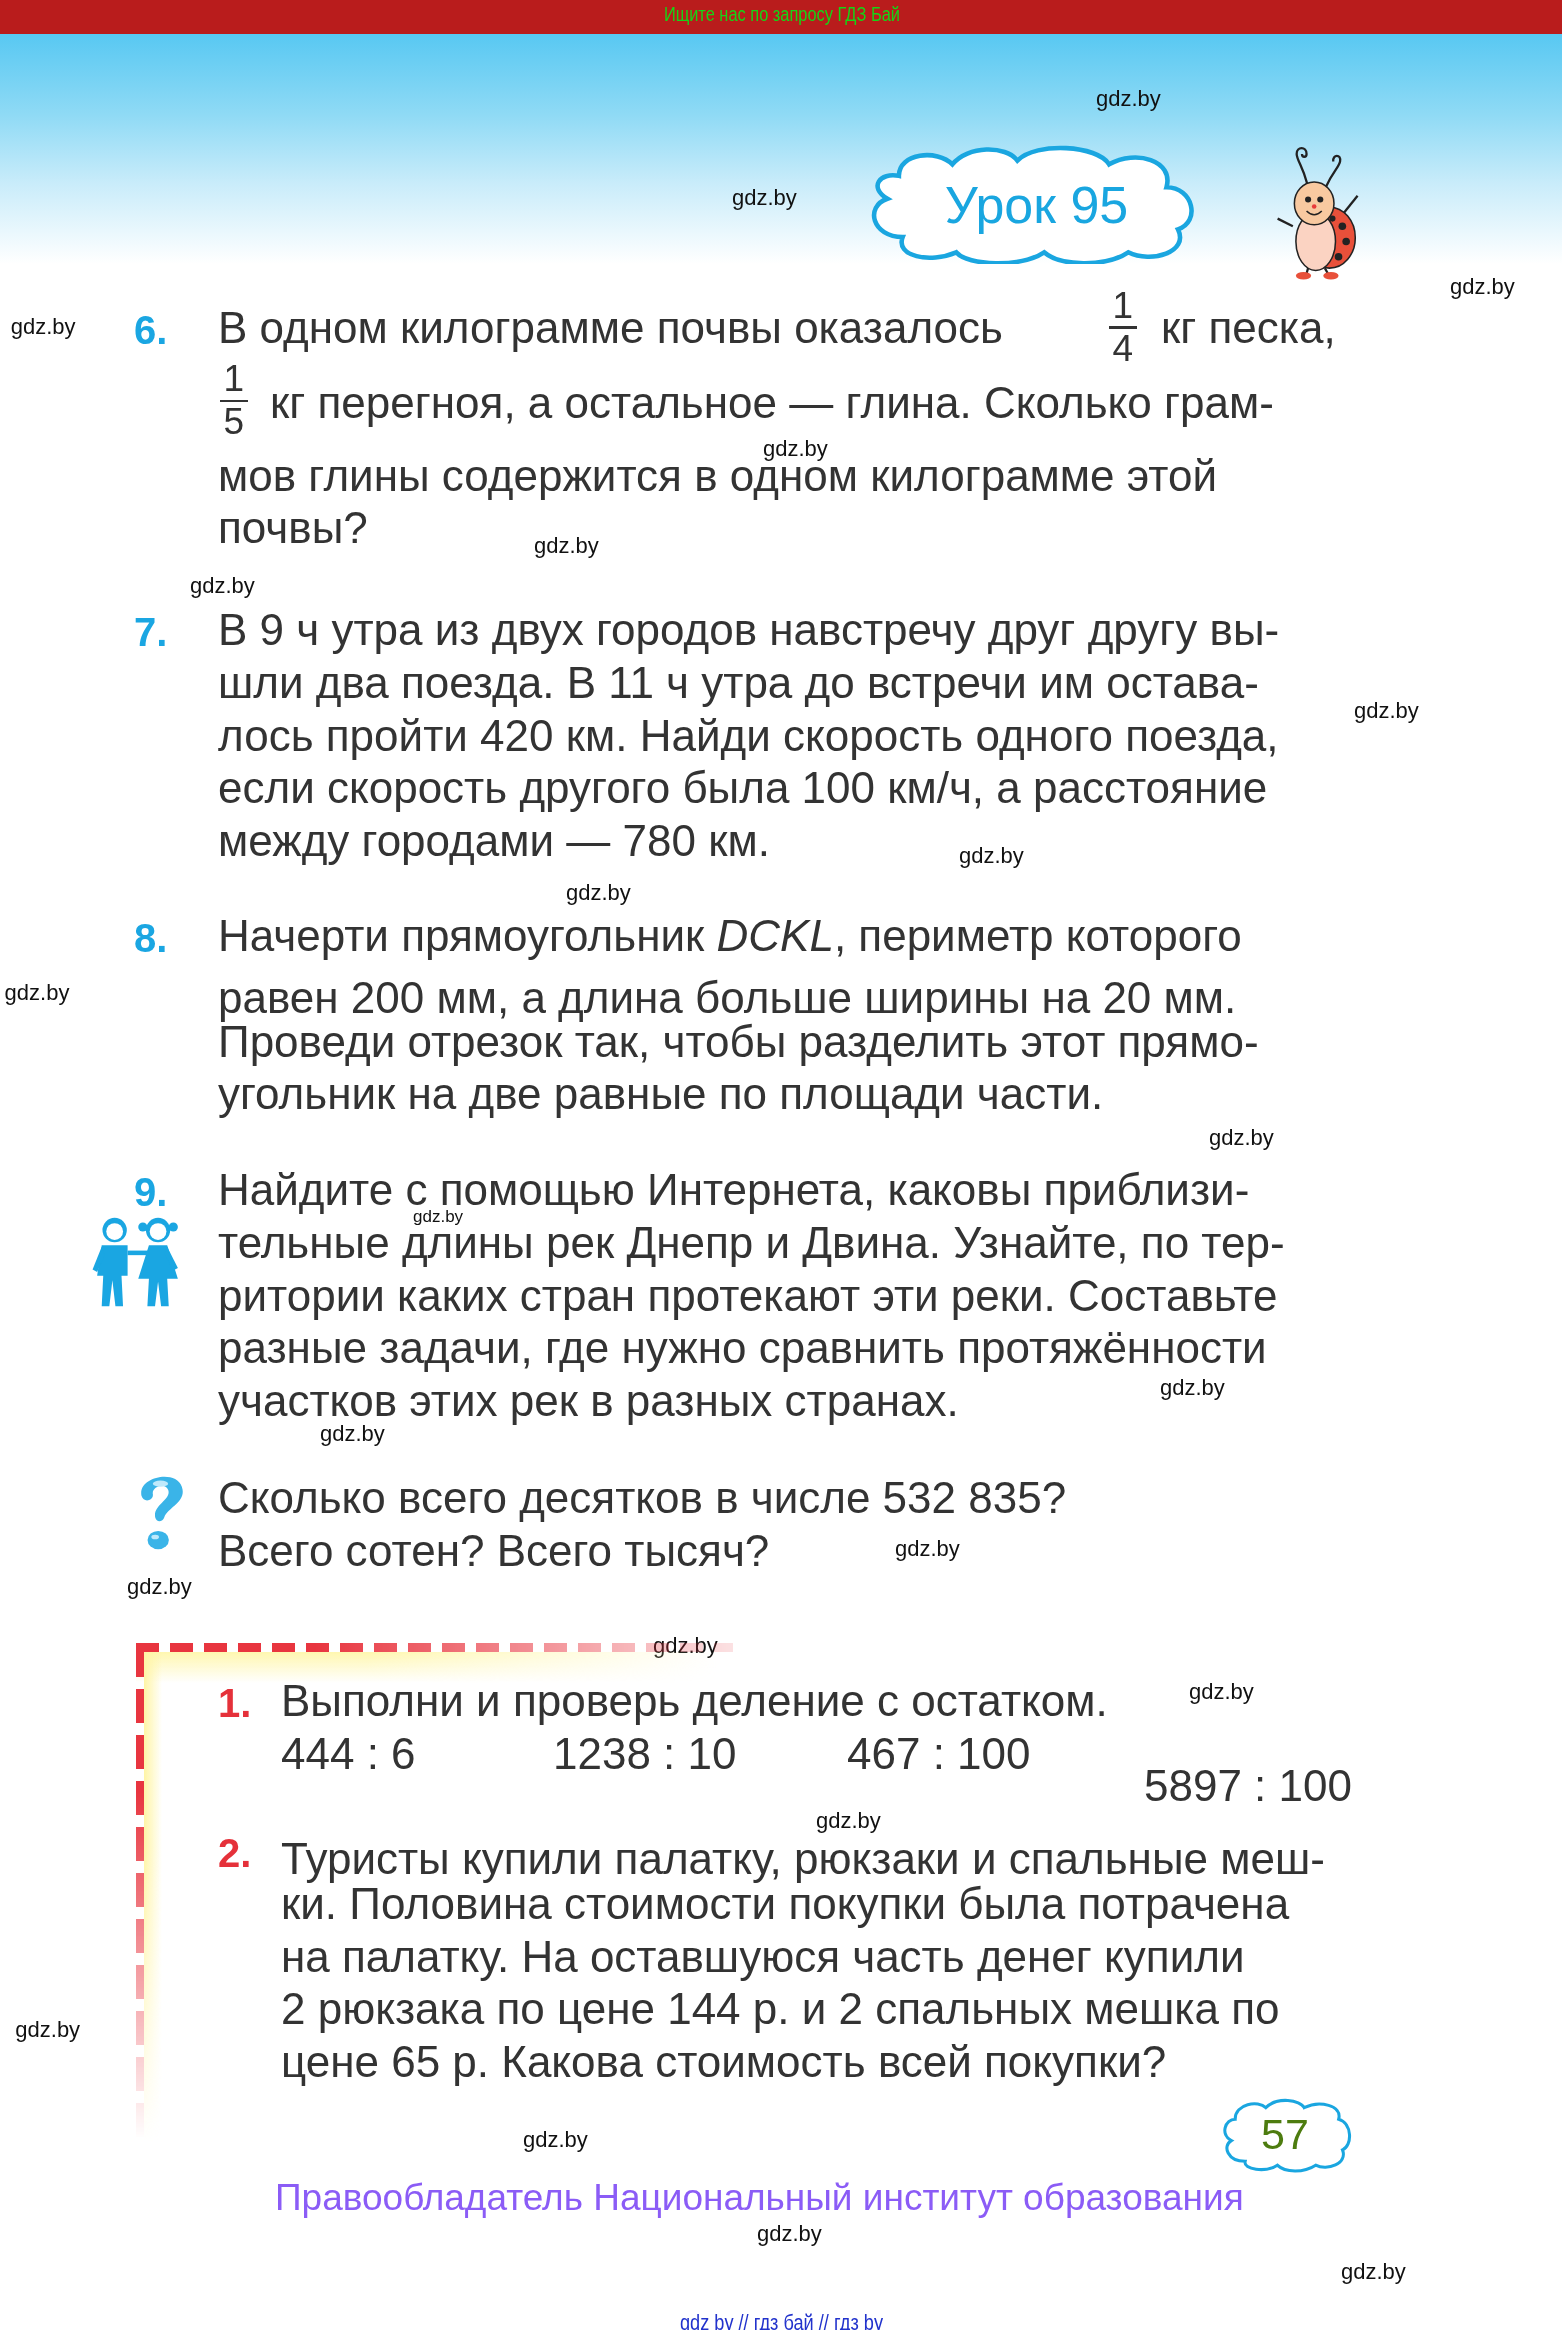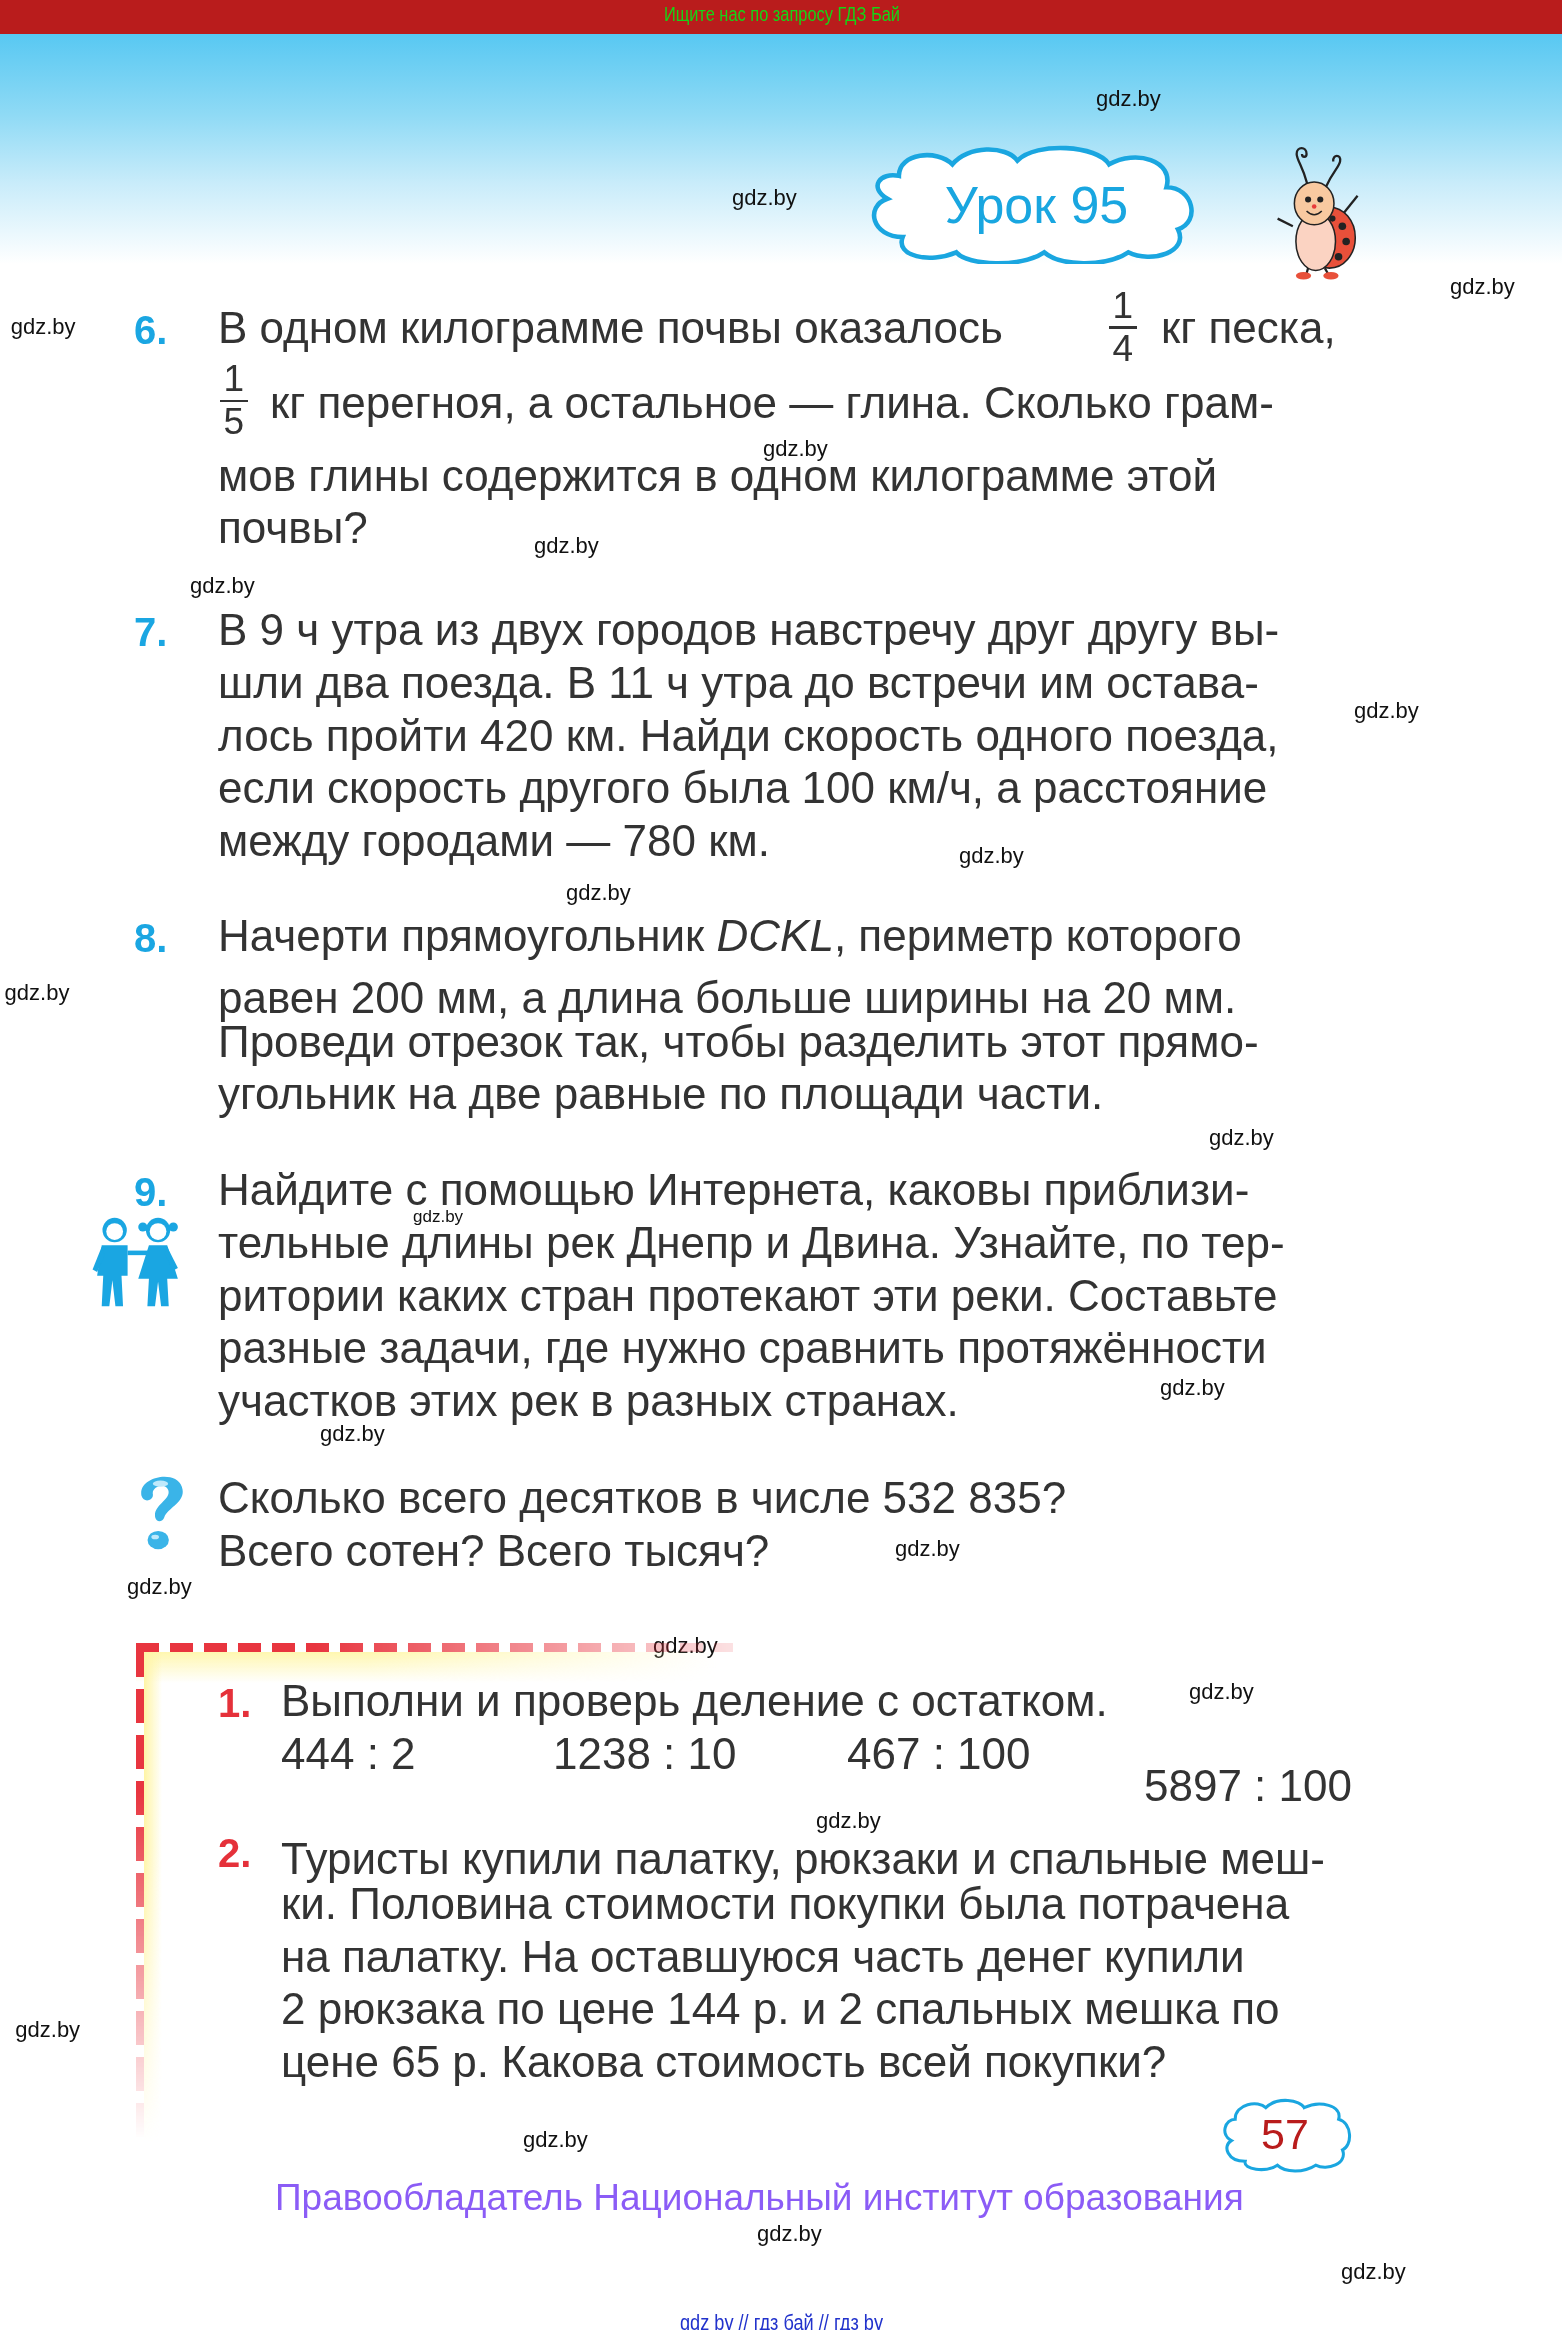--- a/index.html
+++ b/index.html
@@ -71,21 +71,21 @@
     position:absolute; left:144px; top:1652px; width:18.4px; height:490px;
     background:linear-gradient(90deg, #fff5a6, rgba(255,255,255,0));
     -webkit-mask-image:linear-gradient(180deg, #000 40%, transparent 100%);
     mask-image:linear-gradient(180deg, #000 40%, transparent 100%);
   }
 
   .page-cloud { position:absolute; left:1216px; top:2096px; width:138px; height:77px; }
   .page-num {
     position:absolute; left:0; top:0; width:138px; height:77px;
     display:flex; align-items:center; justify-content:center;
-    font-size:43px; color:#b91c1c;
+    font-size:43px; color:#4d7c0f;
   }
   .copyright {
     position:absolute; left:275px; top:2177px; font-size:37px; color:#8b5cf6; white-space:nowrap;
   }
   .footer-links {
     position:absolute; left:0; top:2295px; width:1563px; text-align:center;
     font-size:21.4px; color:#2233cc;margin-top:16px;
   }
   .footer-links span { display:inline-block; transform:scaleX(0.85); }
 </style>
@@ -227,21 +227,21 @@
 </div>
 
 <div class="dash-glow"></div>
 <div class="dash-left-glow"></div>
 <div class="dash-frame-top"></div>
 <div class="dash-frame-left"></div>
 
 <div class="task" style="left:218px;top:1675px;">
   <div class="num red" style="top:6.1px;">1.</div>
   <div class="line" style="left:63px;top:0;">Выполни и проверь деление с остатком.</div>
-  <div class="line" style="left:63px;top:53px;">444 : 2</div>
+  <div class="line" style="left:63px;top:53px;">444 : 6</div>
   <div class="line" style="left:335px;top:53px;">1238 : 10</div>
   <div class="line" style="left:629px;top:53px;">467 : 100</div>
   <div class="line" style="left:926px;top:53px;margin-top:32px;">5897 : 100</div>
 </div>
 
 <div class="task" style="left:218px;top:1825px;">
   <div class="num red" style="top:6.1px;">2.</div>
   <div class="line" style="left:63px;top:8px;">Туристы купили палатку, рюкзаки и спальные меш-</div>
   <div class="line" style="left:63px;top:53px;">ки. Половина стоимости покупки была потрачена</div>
   <div class="line" style="left:63px;top:106px;">на палатку. На оставшуюся часть денег купили</div>

